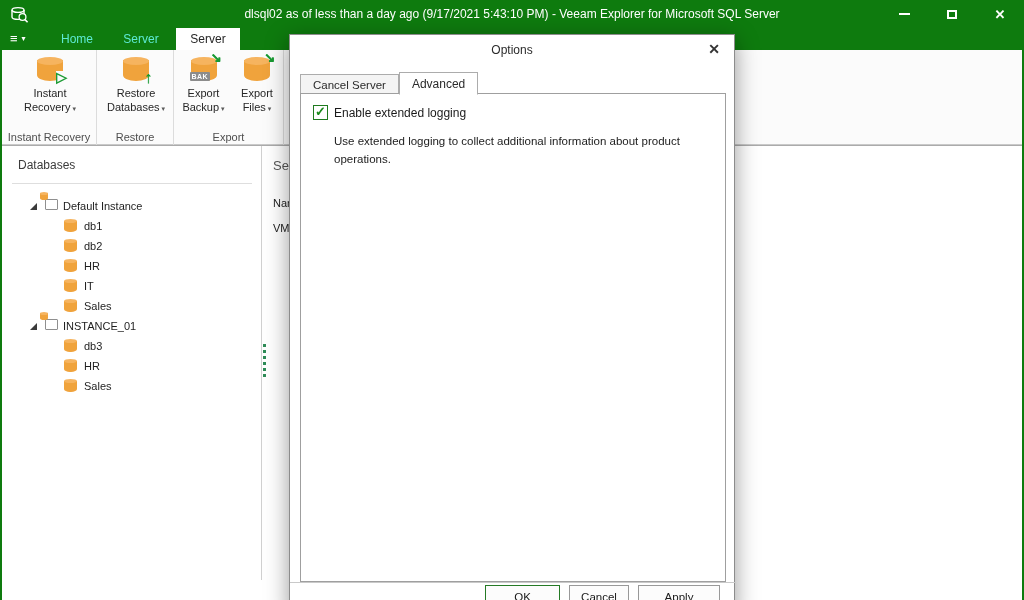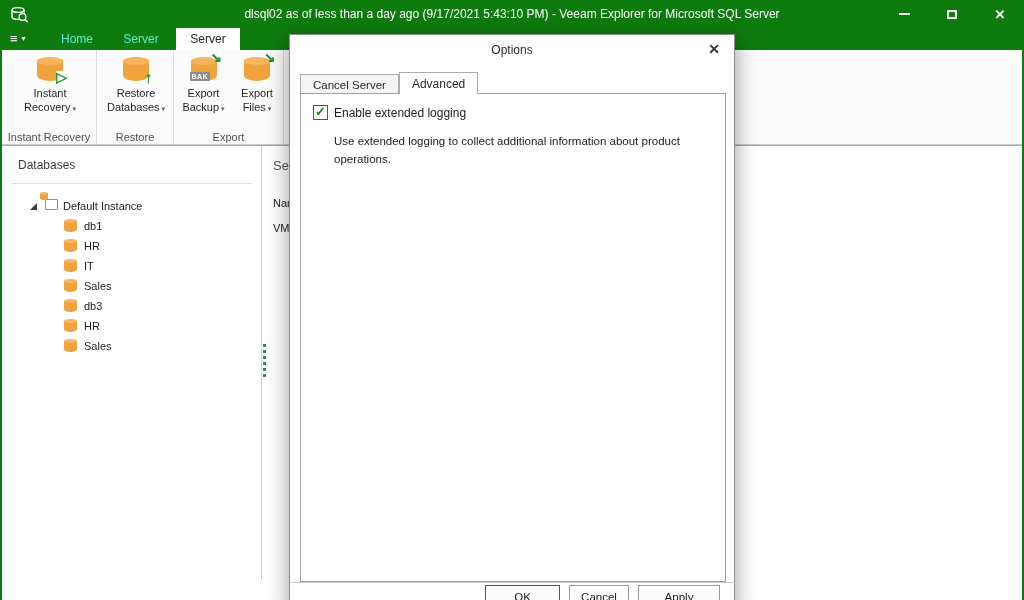--- a/index.html
+++ b/index.html
@@ -216,31 +216,43 @@
               </span></span></span>
         <span class="tlabel">Default Instance</span>
       </div>
 
       <div class="tree-row lvl3">
         <span class="ticon"><span class="db-icon"><span class="body"></span><span class="top"></span></span></span>
         <span class="tlabel">db1</span>
       </div>
       <div class="tree-row lvl3">
         <span class="ticon"><span class="db-icon"><span class="body"></span><span class="top"></span></span></span>
+        <span class="tlabel">db2</span>
+      </div>
+      <div class="tree-row lvl3">
+        <span class="ticon"><span class="db-icon"><span class="body"></span><span class="top"></span></span></span>
         <span class="tlabel">HR</span>
       </div>
       <div class="tree-row lvl3">
         <span class="ticon"><span class="db-icon"><span class="body"></span><span class="top"></span></span></span>
         <span class="tlabel">IT</span>
       </div>
       <div class="tree-row lvl3">
         <span class="ticon"><span class="db-icon"><span class="body"></span><span class="top"></span></span></span>
         <span class="tlabel">Sales</span>
       </div>
 
+      <div class="tree-row lvl2">
+        <span class="expander"></span>
+        <span class="ticon"><span class="host-icon"><span class="screen"></span><span class="mini-cyl">
+                <span class="body"></span>
+                <span class="top"></span>
+              </span></span></span>
+        <span class="tlabel">INSTANCE_01</span>
+      </div>
 
       <div class="tree-row lvl3">
         <span class="ticon"><span class="db-icon"><span class="body"></span><span class="top"></span></span></span>
         <span class="tlabel">db3</span>
       </div>
       <div class="tree-row lvl3">
         <span class="ticon"><span class="db-icon"><span class="body"></span><span class="top"></span></span></span>
         <span class="tlabel">HR</span>
       </div>
       <div class="tree-row lvl3">

